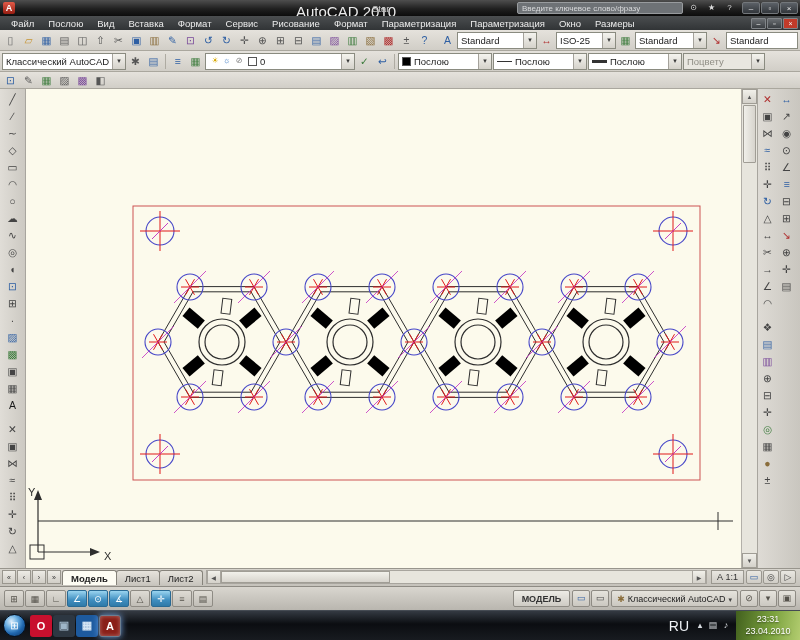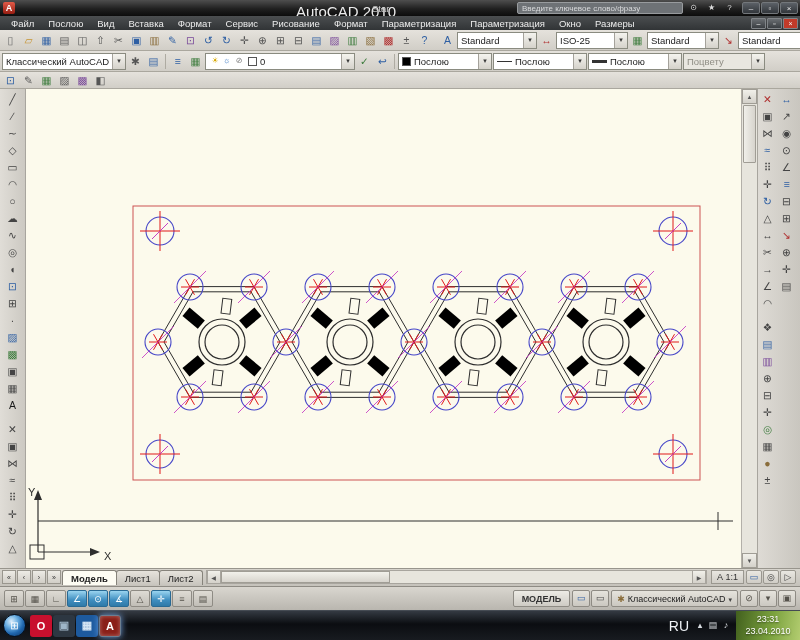--- a/index.html
+++ b/index.html
@@ -210,21 +210,21 @@
         <span class="tbi" style="color: rgb(46, 95, 163);">?</span>
       </span>
     <span class="sep"></span>
     <span class="icgroup" id="style-combos">
         <span class="tbi" style="color: rgb(46, 95, 163);">A</span>
         <span class="combo" style="width: 80px;">
           <span class="cval">Standard</span>
           <span class="arrow"></span>
         </span>
         <span class="tbi" style="color: rgb(176, 48, 48);">↔</span>
-        <span class="combo" style="width: 72px;">
+        <span class="combo" style="width: 60px;">
           <span class="cval">ISO-25</span>
           <span class="arrow"></span>
         </span>
         <span class="tbi" style="color: rgb(58, 122, 58);">▦</span>
         <span class="combo" style="width: 72px;">
           <span class="cval">Standard</span>
           <span class="arrow"></span>
         </span>
         <span class="tbi" style="color: rgb(176, 48, 48);">↘</span>
         <span class="combo" style="width: 72px;">

